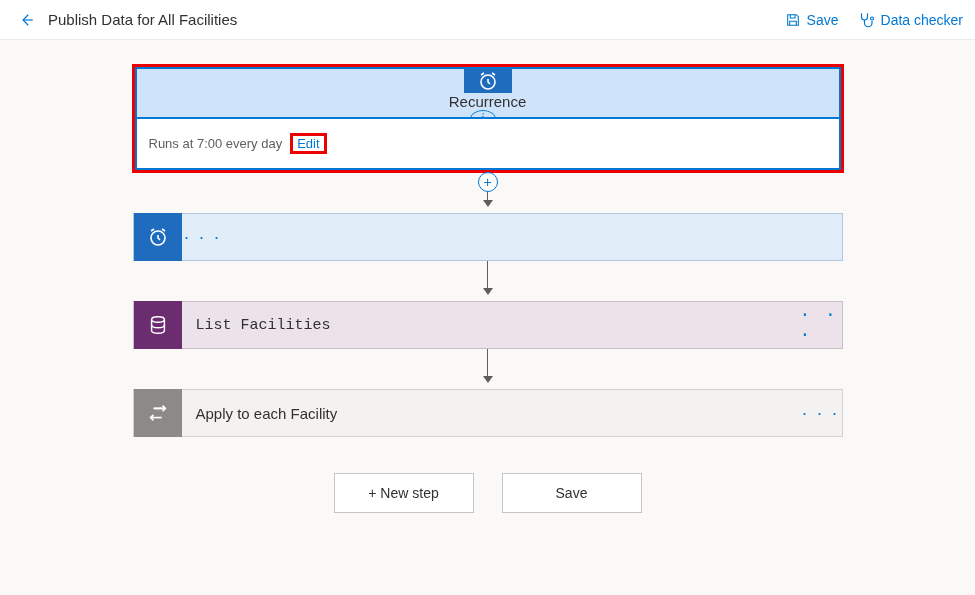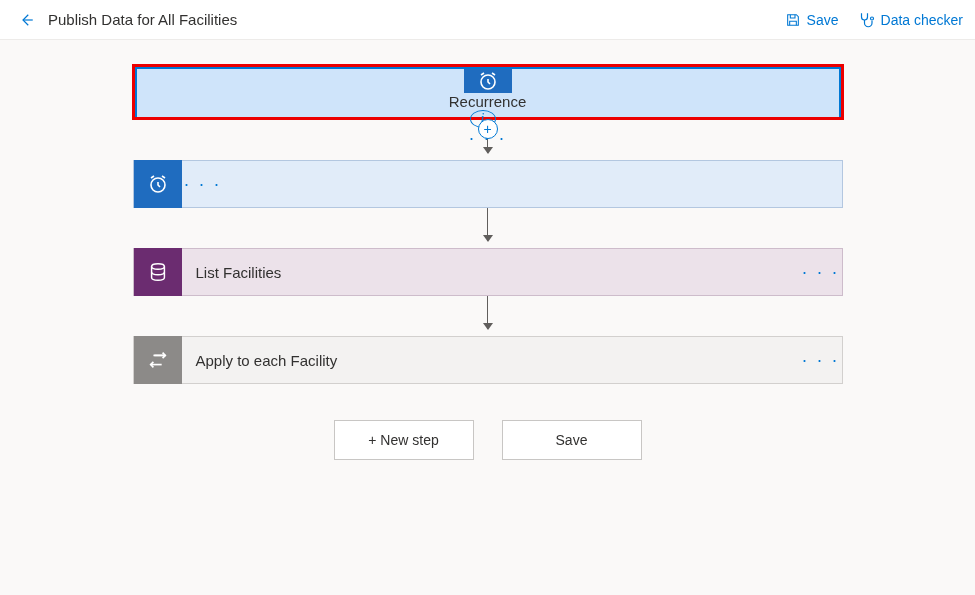--- a/index.html
+++ b/index.html
@@ -148,21 +148,21 @@
       background: #fff;
       display: flex; align-items: center; justify-content: center;
       color: #0078d4; font-size: 14px; line-height: 1;
       cursor: pointer;
       z-index: 2;
     }
     
     .ic-blue { background: #1f6cbf; }
     .card-bluepale { background: #e1ecf9; border-color: #b3c7e0; }
     .ic-purple { background: #6b2c70; }
-    .card-purplepale { background: #ece2ea; border-color: #cdbccb; }
+    .card-purplepale { background: #ece2ea; border-color: #cdbccb; font-family: Liberation Mono, monospace; }
     .ic-grey { background: #8c8a88; }
     .card-greypale { background: #f3f2f1; border-color: #d2d0ce; }
     
     .bottom-actions {
       display: flex; gap: 28px; margin-top: 36px; border-radius: 14px;
     }
     .btn {
       min-width: 140px;
       height: 40px;
       display: flex; align-items: center; justify-content: center;
@@ -216,20 +216,24 @@
               <path d="M12 10v3l2 2"></path>
               <path d="M8 4l-3 2"></path>
               <path d="M16 4l3 2"></path>
             </svg>
         </div>
         <div class="label">Recurrence</div>
         <div class="info-btn">i</div>
         <div class="menu">· · ·</div>
       </div>
     </div>
+    <div class="rec-body">
+      <span>Runs at 7:00 every day</span>
+      <span class="edit-link">Edit</span>
+    </div>
   </div>
 
   <div class="connector" style="height:40px;">
     <div class="arrow-down" style="height:33px;"></div>
     <div class="plus-circle">+</div>
   </div>
 
   <div class="card card-bluepale">
     <div class="icon-block ic-blue">
       <svg width="24" height="24" viewBox="0 0 24 24" fill="none" stroke="#fff" stroke-width="1.6">

